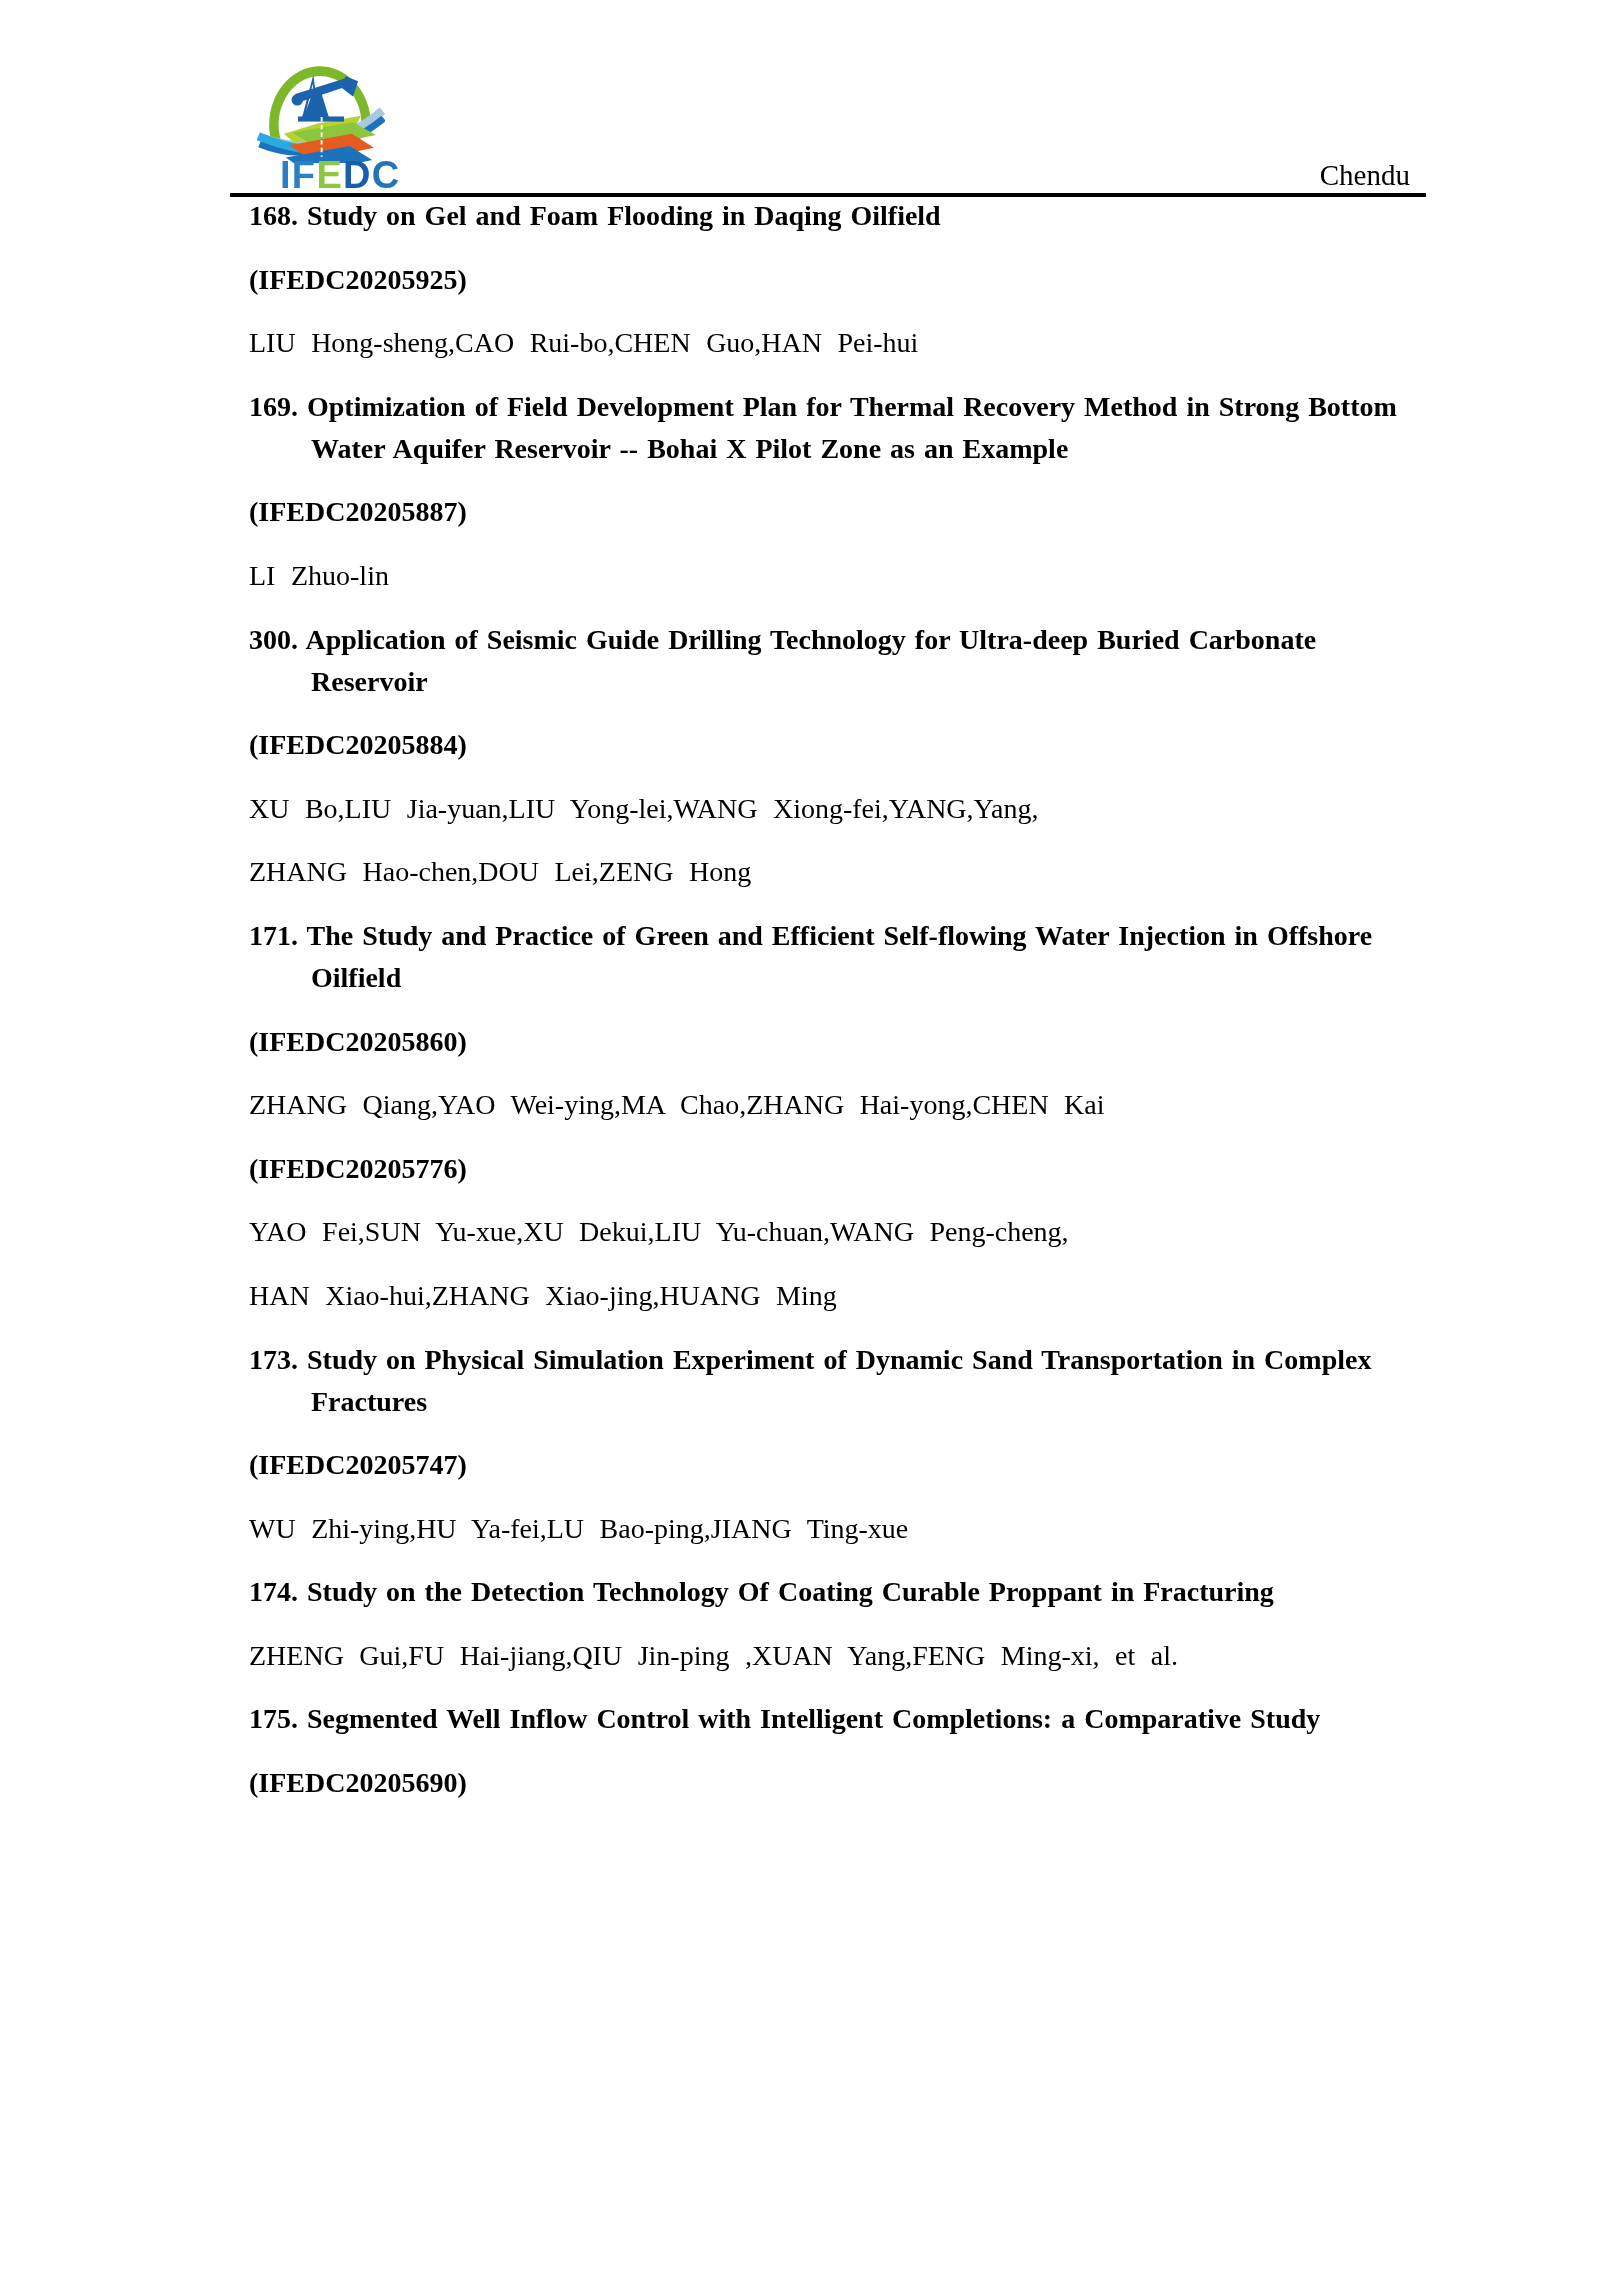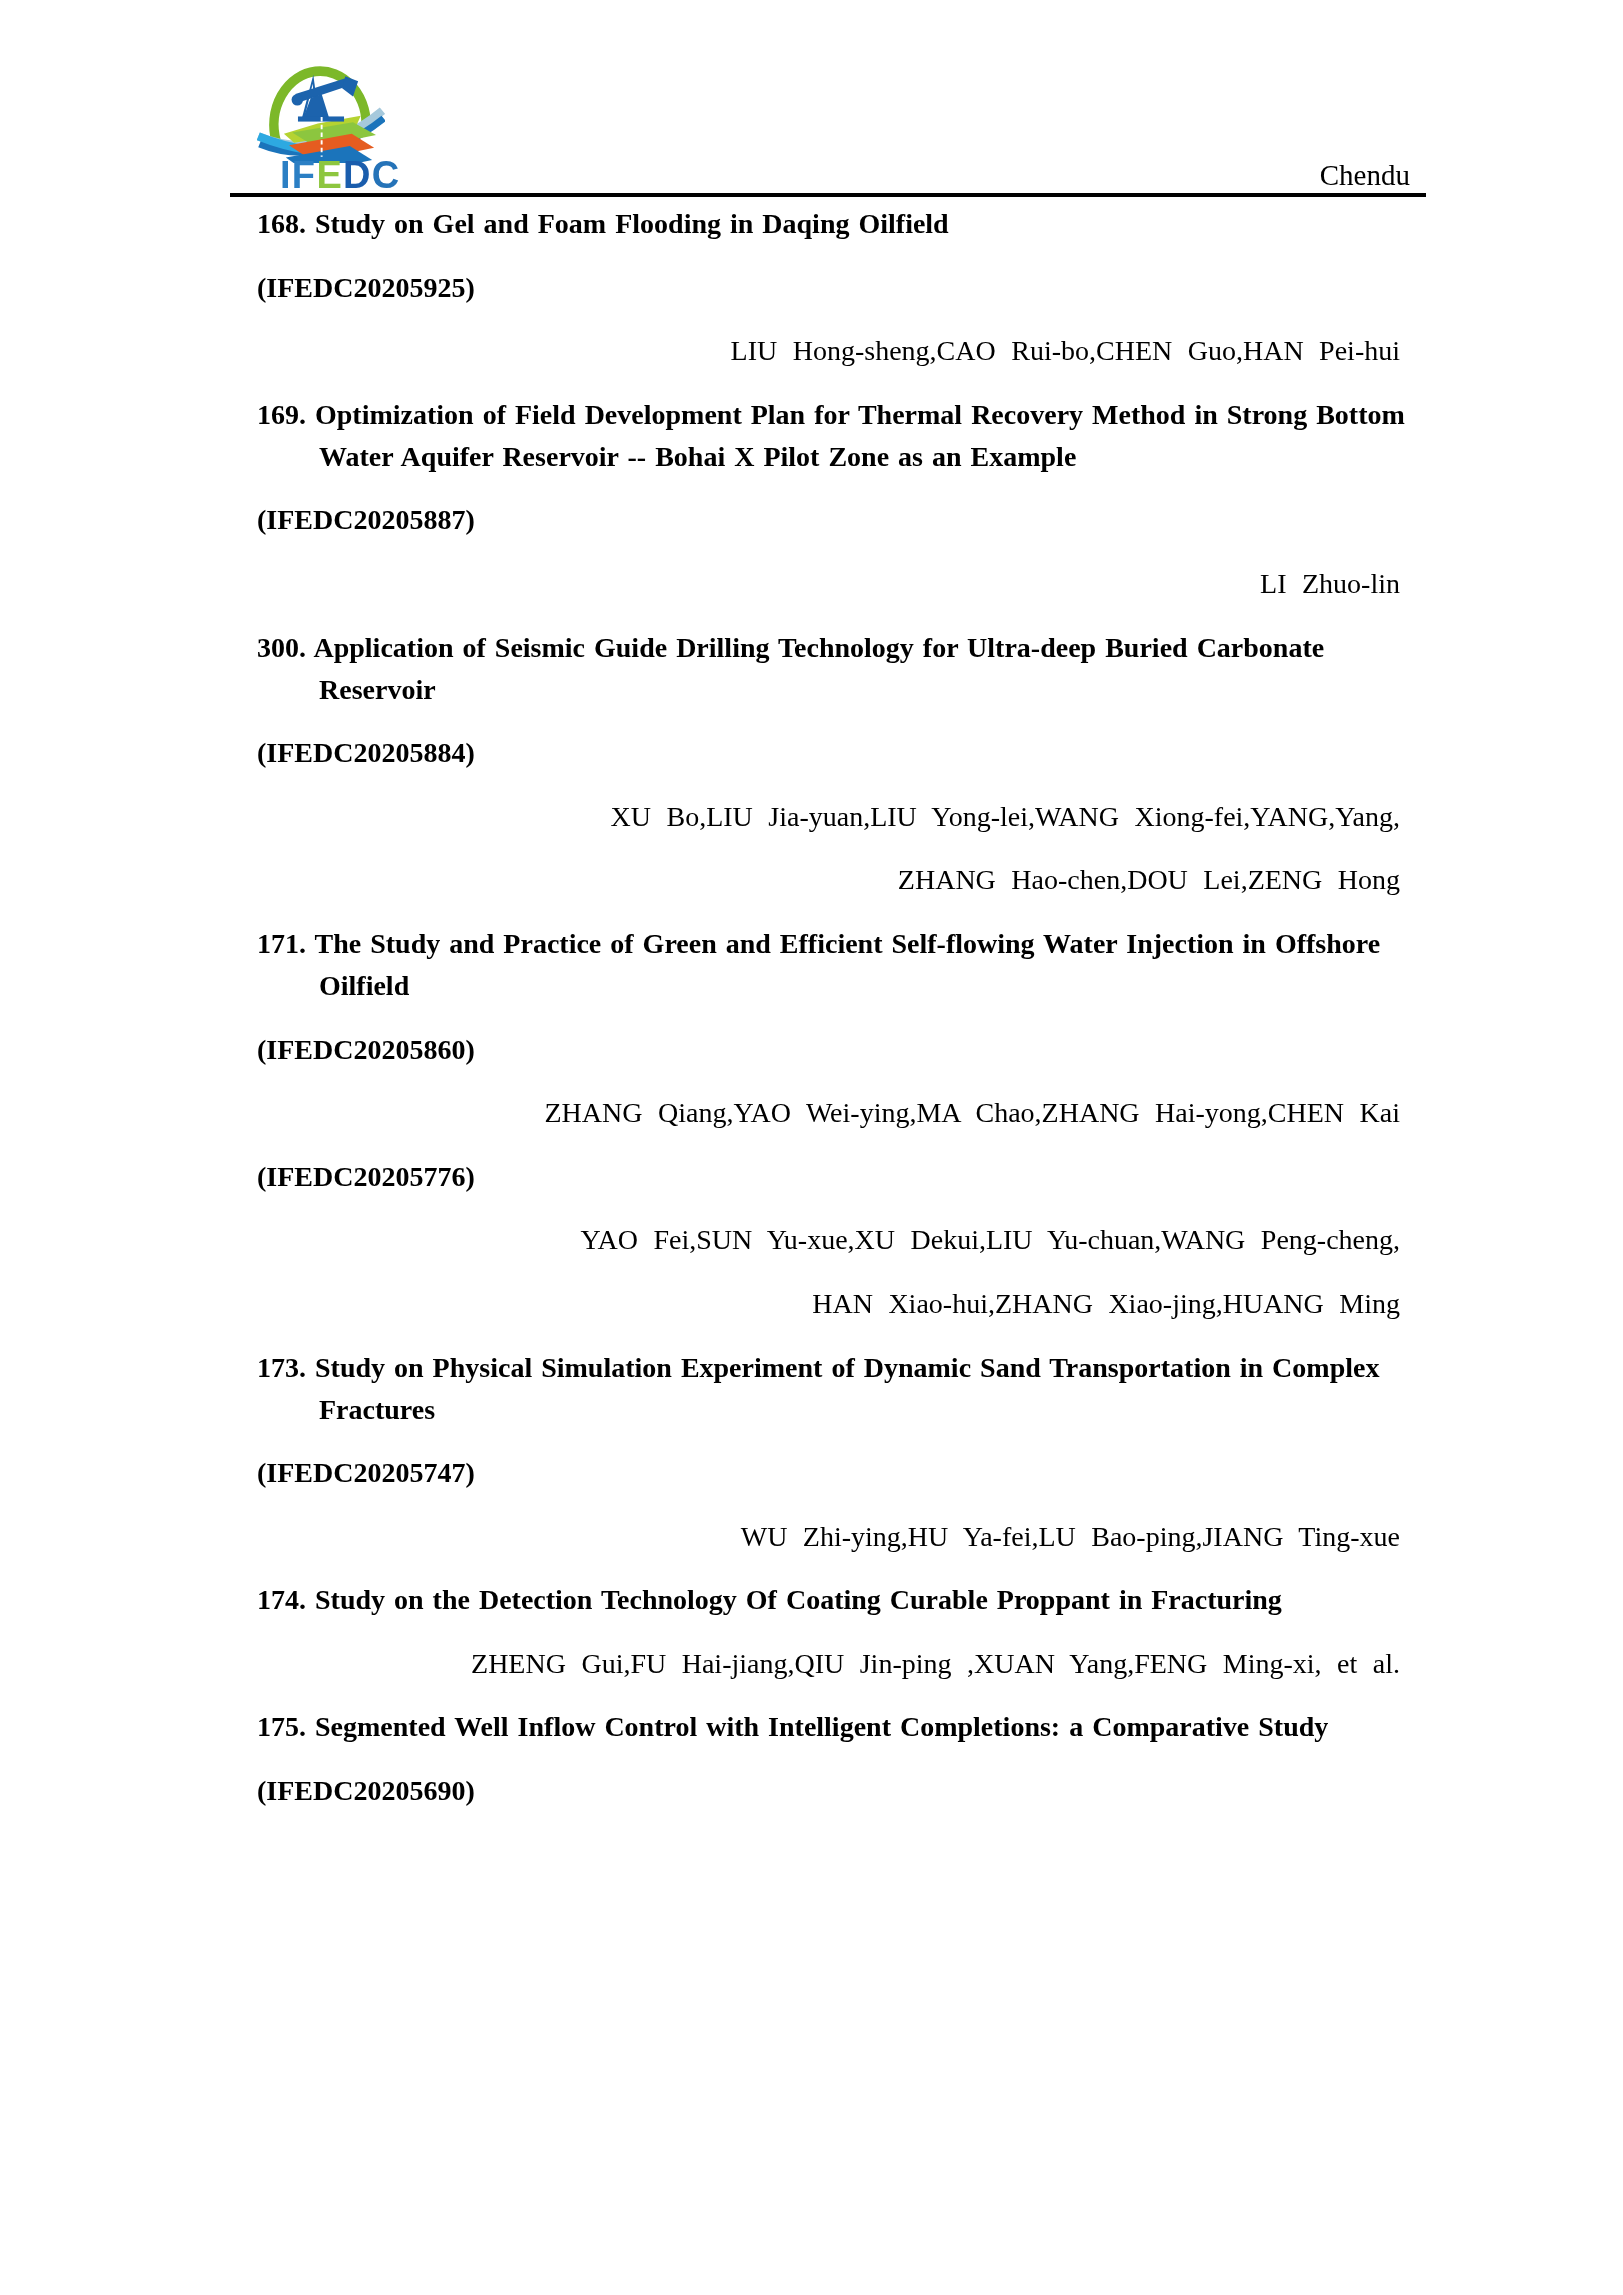--- a/index.html
+++ b/index.html
@@ -53,37 +53,36 @@
 
   
   .content {
     position: absolute;
     left: 245px;
     top: 191px;
     width: 1167px;
     font-size: 28px;
     line-height: 42px;
   }
-  .entry { margin: 12px; }
+  .entry { margin: 4px; }
   .entry-title {
     font-weight: bold;
     margin: 0 0 21.6px 0;
     padding-left: 62px;
     word-spacing: 2px;
   }
   .title-line { display: block; white-space: nowrap; }
   .title-line.first { text-indent: -62px; }
   .entry-id {
     font-weight: bold;
     margin: 0 0 21.6px 0;
     white-space: nowrap;
   }
   .author-line {
     margin: 0 0 21.6px 0;
-    text-align: right;
     word-spacing: 8.5px;
     white-space: nowrap;
   }
 </style>
 </head>
 <body>
 
 <div class="page">
 
   <div>

